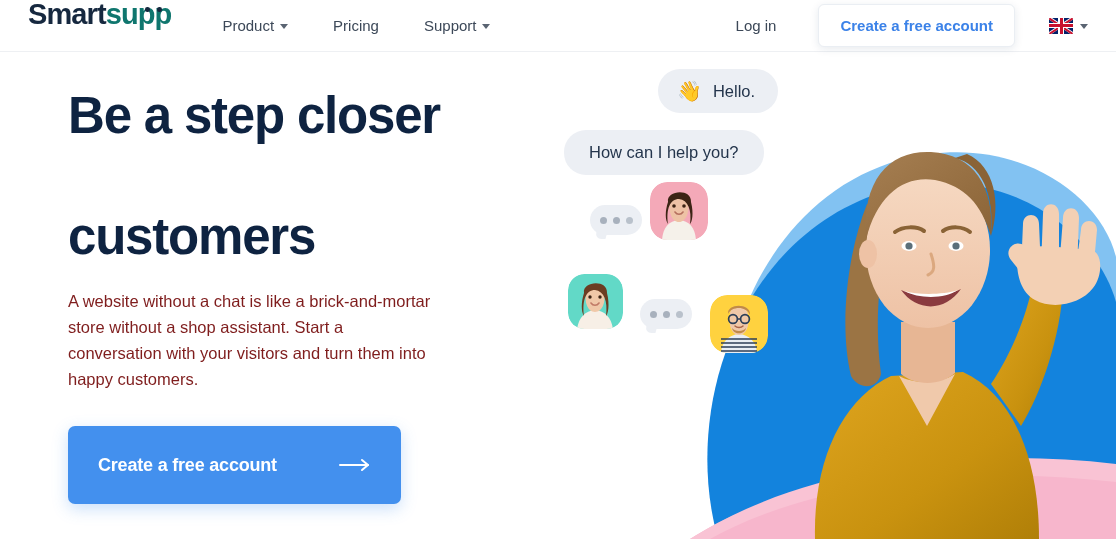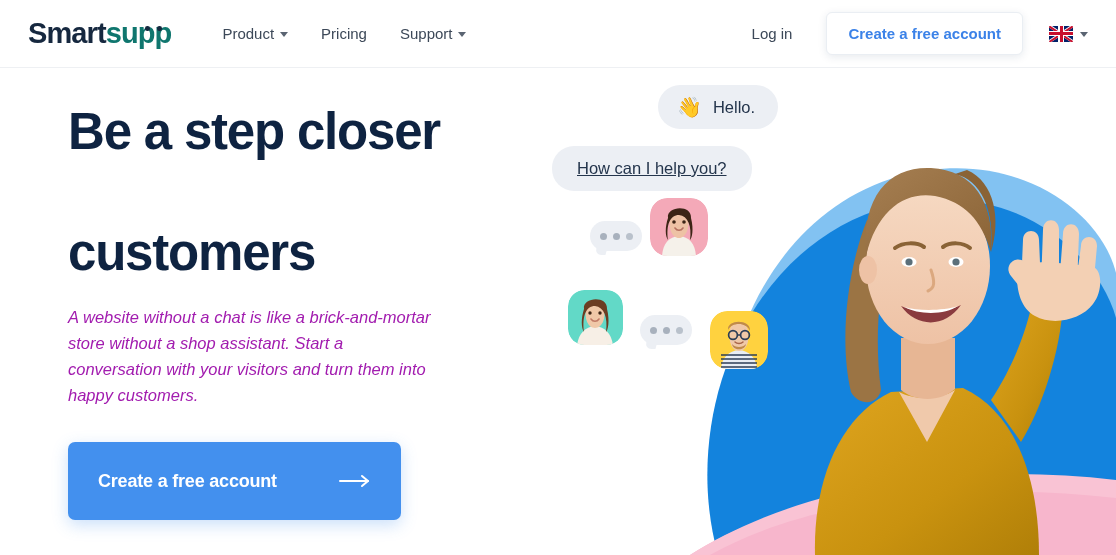--- a/index.html
+++ b/index.html
@@ -15,23 +15,22 @@
     background: #ffffff;
     color: #0e2341;
     -webkit-font-smoothing: antialiased;
   }
 
   .page { position: relative; width: 1116px; height: 555px; background: #fff; overflow: hidden; }
 
   
   .header {
     position: relative;
-    height: 68px;
-    display: flex;
-    align-items: center;
+    height: 52px;
+    display: flex;
     padding: 0 28px 0 28px;
     background: #fff;
     border-bottom: 1px solid #eef0f3;
     z-index: 40;
   }
 
   .logo {
     display: flex;
     align-items: baseline;
     font-size: 29px;
@@ -57,21 +56,21 @@
     border-radius: 50%;
     background: #16283f;
     display: block;
   }
   .logo-eyes i:nth-child(1) { left: 1px; }
   .logo-eyes i:nth-child(2) { left: 13px; }
 
   .nav {
     display: flex;
     align-items: center;
-    gap: 3px;
+    gap: 15px;
   }
   .nav-item {
     display: inline-flex;
     align-items: center;
     gap: 6px;
     font-size: 15px;
     color: #3c4858;
     padding: 8px 15px;
     border-radius: 5px;
     cursor: pointer;
@@ -84,21 +83,21 @@
     border-top: 5px solid #5a6472;
     display: inline-block;
     position: relative;
     top: 1px;
   }
 
   .header-right {
     margin-left: auto;
     display: flex;
     align-items: center;
-    gap: 4px;
+    gap: 12px;
   }
   .login-link {
     font-size: 15px;
     color: #3c4858;
     padding: 8px 14px;
     cursor: pointer;
     white-space: nowrap;
   }
   .header-cta {
     font-size: 15px;
@@ -165,24 +164,23 @@
     font-size: 51px;
     line-height: 1.19;
     font-weight: 700;
     letter-spacing: -1.2px;
     color: #0e2341;
     margin-bottom: 20px;
   }
   .hero-sub {
     font-size: 16.5px;
     line-height: 1.58;
-    color: #a21caf;
+    color: #7f1d1d;
     width: 372px;
     margin-bottom: 34px;
-    font-style: italic;
   }
   .hero-cta {
     display: flex;
     align-items: center;
     justify-content: space-between;
     width: 333px;
     height: 78px;
     background: #4390ee;
     border: none;
     border-radius: 7px;
@@ -233,25 +231,24 @@
   .bubble-hello {
     left: 118px;
     top: 17px;
     padding: 12px 23px 12px 19px;
     gap: 11px;
     font-size: 16.5px;
     border-bottom-left-radius: 22px;
   }
   .bubble-hello .wave { font-size: 20px; line-height: 1; }
   .bubble-help {
-    left: 12px;
+    left: 24px;
     top: 78px;
     padding: 13px 25px;
     font-size: 16.5px;
-    text-decoration: underline;
   }
 
   .typing {
     position: absolute;
     width: 52px;
     height: 30px;
     background: #eceff4;
     border-radius: 15px;
     display: flex;
     align-items: center;

